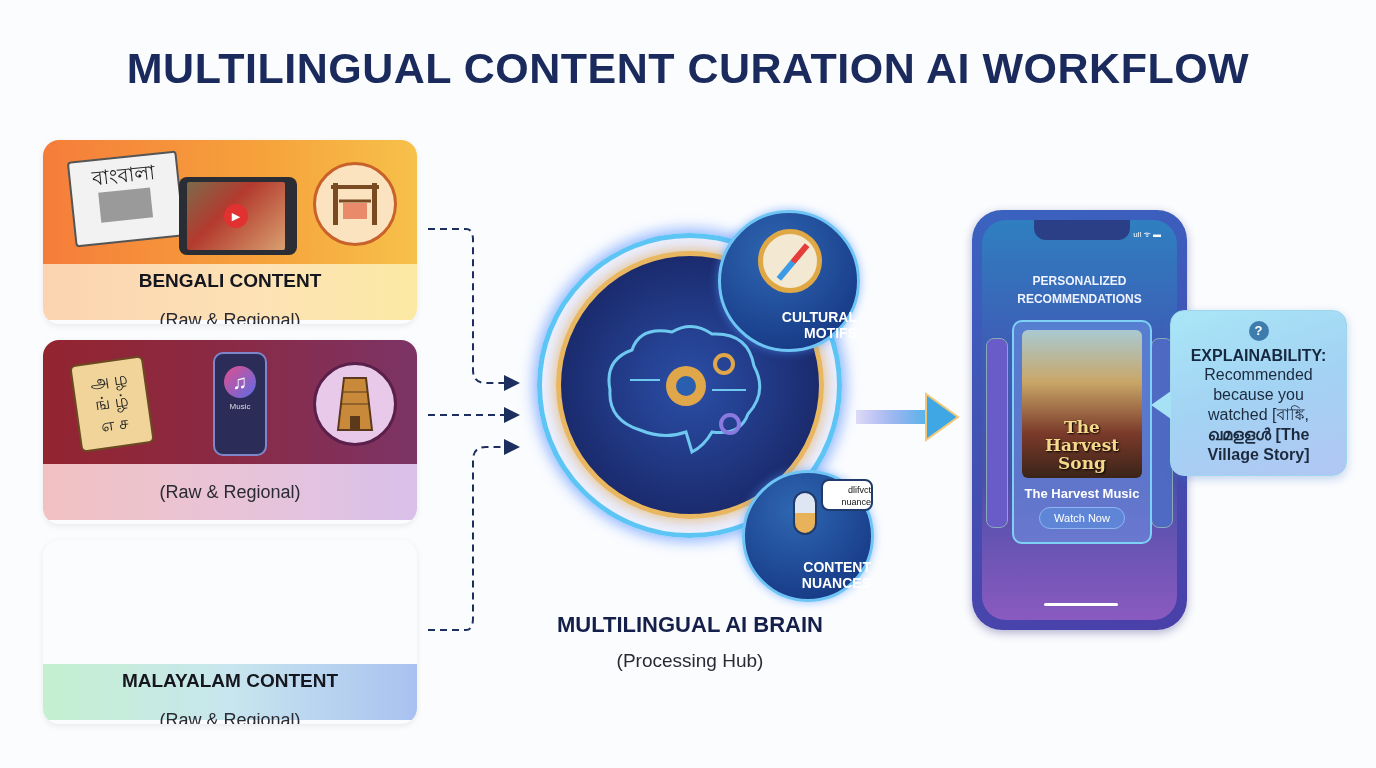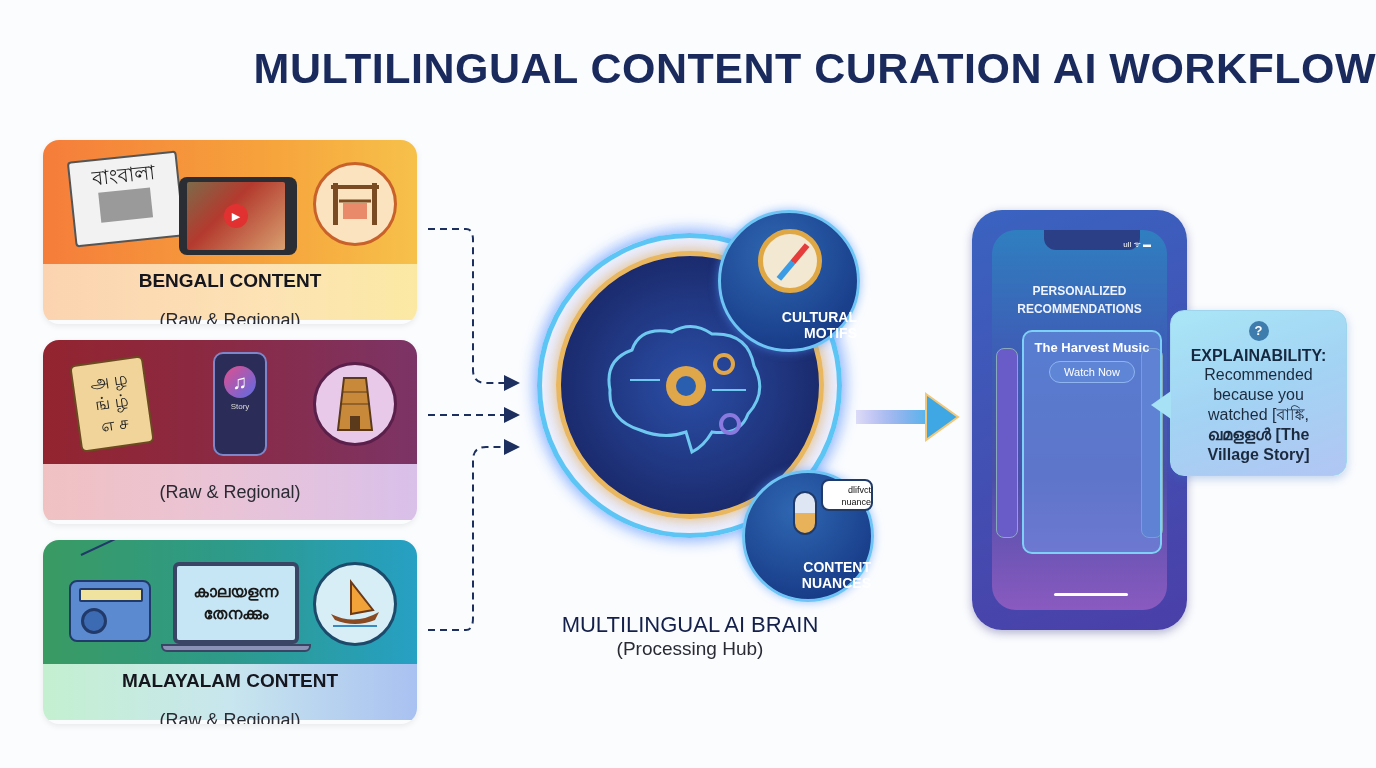--- a/index.html
+++ b/index.html
@@ -1,17 +1,17 @@
 <!DOCTYPE html>
 <html><head>
 <meta charset="utf-8">
 <style>
 *{box-sizing:border-box;margin:0;padding:0}
 body{width:1376px;height:768px;overflow:hidden;background:#fbfcfe;font-family:"Liberation Sans","DejaVu Sans",sans-serif;position:relative}
-.title{position:absolute;top:44px;left:0;width:1376px;text-align:right;font-size:43px;font-weight:bold;color:#1a2a5c;letter-spacing:0.5px}
+.title{position:absolute;top:44px;left:0;width:1376px;text-align:center;font-size:43px;font-weight:bold;color:#1a2a5c;letter-spacing:0.5px}
 .card{position:absolute;left:43px;width:374px;height:184px;border-radius:16px;overflow:hidden;box-shadow:0 2px 6px rgba(0,0,0,.08)}
 .card .top{position:absolute;left:0;top:0;width:100%;height:128px}
 .card .bot{position:absolute;left:0;top:124px;width:100%;height:56px;text-align:center}
 .card .lbl{font-size:19px;font-weight:bold;color:#16161e;margin-top:6px}
 .card .sub{font-size:18px;color:#2a2a33;margin-top:18px}
 .c1{top:140px}.c1 .top{background:linear-gradient(90deg,#f57d3a,#f6a33c 60%,#f6c14a)}.c1 .bot{background:linear-gradient(90deg,#fbd3b0,#fde3b5 60%,#fbe9a3)}
 .c2{top:340px}.c2 .top{background:linear-gradient(90deg,#93242f,#8a2a45 50%,#7c3466)}.c2 .bot{background:linear-gradient(90deg,#f1c1c2,#e9c4d7 50%,#d9c0ea)}
 .c3{top:540px}.c3 .top{background:linear-gradient(90deg,#3a9a62,#2d9a8b 50%,#26a0c4)}.c3 .bot{background:linear-gradient(90deg,#c4f0d0,#c8e6ee 50%,#a9c1f1)}
 .roundel{position:absolute;width:84px;height:84px;border-radius:50%;border:3px solid;display:flex;align-items:center;justify-content:center}
 .paper{position:absolute;left:28px;top:16px;width:110px;height:86px;background:#f2f2f2;border:2px solid #555;border-radius:4px;transform:rotate(-6deg)}
@@ -38,24 +38,24 @@
 .bubble{position:absolute;border-radius:50%;background:radial-gradient(circle at 40% 30%,#2f67b2,#173a86 80%);border:3px solid #6ec5f5;color:#fff;text-align:right;font-weight:bold;box-shadow:0 0 10px rgba(80,150,255,.6)}
 .b-cult{left:718px;top:210px;width:142px;height:142px}
 .b-dial{left:742px;top:470px;width:132px;height:132px}
 .b-cult .txt{position:absolute;left:0;width:100%;top:96px;font-size:14px;line-height:16px}
 .b-dial .txt{position:absolute;left:0;width:100%;top:86px;font-size:14px;line-height:16px}
 .compass{position:absolute;left:37px;top:16px;width:64px;height:64px;border-radius:50%;background:#f3e9d2;border:5px solid #e0a845}
 .needle{position:absolute;left:27px;top:6px;width:6px;height:44px;background:linear-gradient(#e53c3c 50%,#3c9be5 50%);transform:rotate(40deg)}
 .mic{position:absolute;left:48px;top:18px;width:24px;height:44px;border-radius:12px;background:linear-gradient(#dde6f2 50%,#e8b25a 50%);border:2px solid #203a6a}
 .speech{position:absolute;left:76px;top:6px;width:52px;height:32px;background:#fff;border:2px solid #203a6a;border-radius:8px;color:#111;font-size:9px;font-weight:normal;line-height:12px;padding-top:3px}
 .hub-label{position:absolute;left:520px;top:612px;width:340px;text-align:center}
-.hub-label .t{font-size:22px;font-weight:normal;color:#14204a}
-.hub-label .s{font-size:19px;color:#2a2a35;margin-top:0}
+.hub-label .t{font-size:22px;font-weight:bold;color:#14204a}
+.hub-label .s{font-size:19px;color:#2a2a35;margin-top:12px}
 .arrow-out{position:absolute;left:856px;top:388px;width:104px;height:60px}
-.phone{position:absolute;left:972px;top:210px;width:215px;height:420px;border-radius:30px;background:linear-gradient(160deg,#3a63c0,#4a3fa8);padding:20px;box-shadow:0 3px 10px rgba(40,40,120,.35)}
+.phone{position:absolute;left:972px;top:210px;width:215px;height:420px;border-radius:30px;background:linear-gradient(160deg,#3a63c0,#4a3fa8);padding:10px;box-shadow:0 3px 10px rgba(40,40,120,.35)}
 .screen{width:100%;height:100%;border-radius:24px;background:linear-gradient(180deg,#2f7fc0 0%,#3d5fb6 30%,#4b4fa8 65%,#8a5ac0 100%);position:relative;overflow:hidden}
 .notch{position:absolute;left:52px;top:0;width:96px;height:20px;background:#2a3f86;border-radius:0 0 12px 12px}
 .status{position:absolute;right:16px;top:8px;font-size:8px;color:#fff}
 .ph-title{position:absolute;top:52px;width:100%;text-align:center;color:#eef3ff;font-weight:bold;font-size:12px;line-height:18px}
 .side-l{position:absolute;left:4px;top:118px;width:22px;height:190px;border-radius:8px;background:#6a5cc8;border:1px solid #8ab}
 .side-r{position:absolute;right:4px;top:118px;width:22px;height:190px;border-radius:8px;background:#4f6ac2;border:1px solid #8ab}
 .rec{position:absolute;left:30px;top:100px;width:140px;height:224px;border-radius:10px;background:rgba(110,150,230,.55);border:2px solid #7fd0f5;text-align:center}
 .poster{margin:8px auto 0;width:120px;height:148px;border-radius:6px;background:linear-gradient(180deg,#a9c9d2 0%,#c9a768 35%,#7a3a2a 70%,#3a2418 100%);position:relative}
 .poster .pt{position:absolute;bottom:6px;width:100%;font-family:"DejaVu Serif",serif;font-weight:bold;font-size:17px;line-height:18px;color:#f6d88a;text-shadow:1px 1px 2px #000}
 .rec .name{font-size:13px;font-weight:bold;color:#fff;margin-top:8px}
@@ -102,58 +102,37 @@
 
 <div class="card c2">
   <div class="top">
     <div class="scroll">
       <div>அ ழ</div>
       <div>ங் ழ்</div>
       <div>எ ச</div>
     </div>
     <div class="mphone">
       <div class="disc">♫</div>
-      <div class="mt">Story</div>
+      <div class="mt">Music</div>
     </div>
     <div class="roundel" style="left:270px;top:22px;background:#e8c9ea;border-color:#5a1f4a">
       <svg width="46" height="60" viewBox="0 0 46 60">
           <polygon points="12,4 34,4 40,56 6,56" fill="#c88a3a" stroke="#5a3a1a" stroke-width="2"></polygon>
           <rect x="18" y="42" width="10" height="14" fill="#5a3a1a"></rect>
           <line x1="10" y1="18" x2="36" y2="18" stroke="#5a3a1a"></line>
           <line x1="8" y1="30" x2="38" y2="30" stroke="#5a3a1a"></line>
         </svg>
     </div>
   </div>
   <div class="bot">
     <div class="sub">(Raw &amp; Regional)</div>
   </div>
 </div>
 
 <div class="card c3">
-  <div class="top">
-    <div class="radio">
-      <div class="ant"></div>
-        <div class="dial"></div>
-        <div class="spk"></div>
-    </div>
-    <div class="laptop">
-      <div>
-          <div>കാലയളന്ന</div>
-          <div>തേനക്കും</div>
-        </div>
-    </div>
-    <div class="laptop-base"></div>
-    <div class="roundel" style="left:270px;top:22px;background:#d7eef6;border-color:#1d4a6a">
-      <svg width="60" height="60" viewBox="0 0 60 60">
-          <polygon points="26,8 26,40 48,36" fill="#f1a33a" stroke="#6a3a1a" stroke-width="2"></polygon>
-          <path d="M6 40 Q30 52 54 38 L50 46 Q30 54 10 46Z" fill="#8a4a22"></path>
-          <line x1="8" y1="52" x2="52" y2="52" stroke="#3a8ac0" stroke-width="2"></line>
-        </svg>
-    </div>
-  </div>
   <div class="bot">
     <div class="lbl">MALAYALAM CONTENT</div>
     <div class="sub">(Raw &amp; Regional)</div>
   </div>
 </div>
 
 <div class="flows">
   <svg width="1376" height="768">
     <defs>
         <marker id="ah" markerWidth="8" markerHeight="8" refX="6" refY="4" orient="auto">
@@ -220,20 +199,27 @@
   <div class="screen">
     <div class="notch"></div>
     <div class="status">ull ᯤ ▬</div>
     <div class="ph-title">
       <div>PERSONALIZED</div>
         <div>RECOMMENDATIONS</div>
     </div>
     <div class="side-l"></div>
     <div class="side-r"></div>
     <div class="rec">
+      <div class="poster">
+        <div class="pt">
+            <div>The</div>
+            <div>Harvest</div>
+            <div>Song</div>
+          </div>
+      </div>
       <div class="name">The Harvest Music</div>
       <div class="watch">Watch Now</div>
     </div>
     <div class="homebar"></div>
   </div>
 </div>
 
 <div class="explain">
   <div class="q">?</div>
   <div class="ex-h">EXPLAINABILITY:</div>

